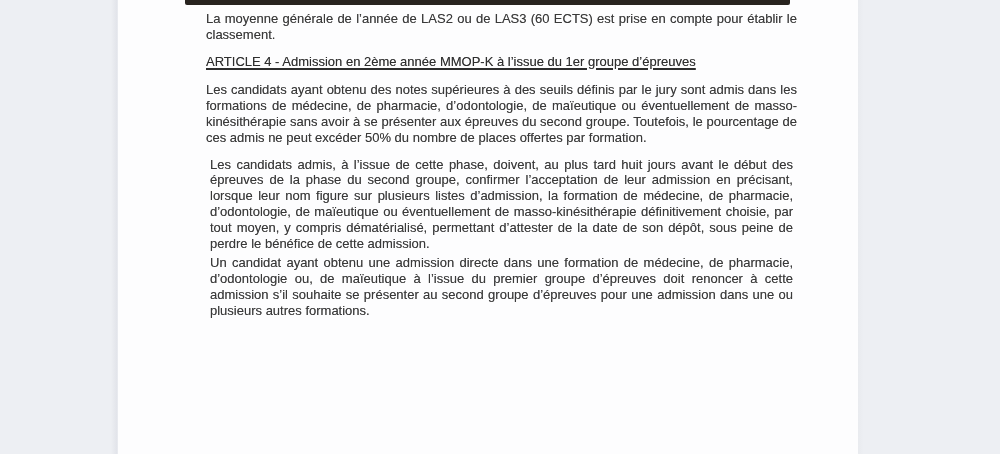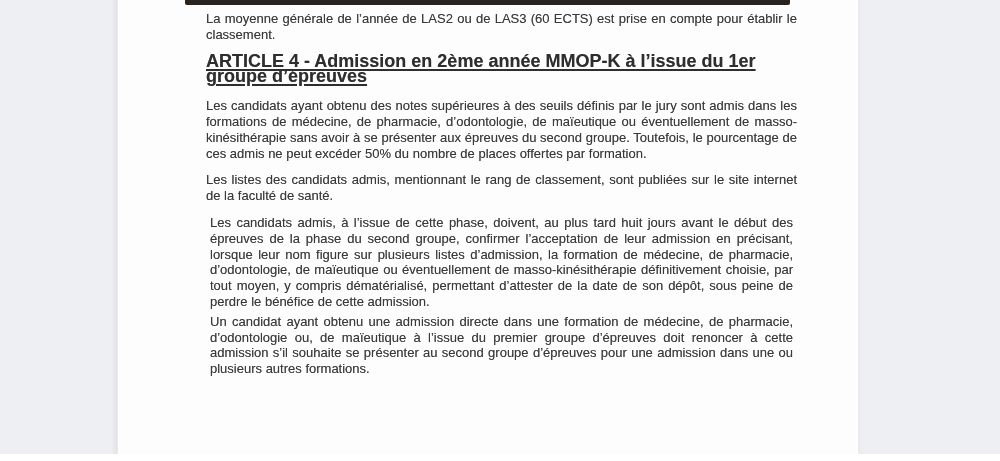--- a/index.html
+++ b/index.html
@@ -57,22 +57,22 @@
     width: 591px;
     font-size: 13px;
     line-height: 15.8px;
     color: var(--text-color);
     text-align: justify;
     text-shadow: 0 0 0.4px rgba(60,60,60,0.55);
   }
   .content p { margin: 0 0 11px 0; }
   .content p.tight { margin: 4px; }
   .content h2 {
-    font-size: 18px;
-    font-weight: bold;
+    font-size: 13px;
+    font-weight: normal;
     color: #2e2e2e;
     margin: 0 0 13px 0;
     text-decoration: underline;
     text-decoration-thickness: 1.5px;
     text-underline-offset: 2px;
     text-align: left;
   }
   .bottom-strip {
     position: absolute;
     left: 0;
@@ -94,21 +94,20 @@
 
     <div class="content">
       <p>La moyenne générale de l’année de LAS2 ou de LAS3 (60 ECTS) est prise en compte pour établir le classement.</p>
 
 
 
       <h2>ARTICLE 4 - Admission en 2ème année MMOP-K à l’issue du 1er groupe d’épreuves</h2>
 
       <p>Les candidats ayant obtenu des notes supérieures à des seuils définis par le jury sont admis dans les formations de médecine, de pharmacie, d’odontologie, de maïeutique ou éventuellement de masso-kinésithérapie sans avoir à se présenter aux épreuves du second groupe. Toutefois, le pourcentage de ces admis ne peut excéder 50% du nombre de places offertes par formation.</p>
 
-      <p>Les listes des candidats admis, mentionnant le rang de classement, sont publiées sur le site internet de la faculté de santé.</p>
 
       <p class="tight">Les candidats admis, à l’issue de cette phase, doivent, au plus tard huit jours avant le début des épreuves de la phase du second groupe, confirmer l’acceptation de leur admission en précisant, lorsque leur nom figure sur plusieurs listes d’admission, la formation de médecine, de pharmacie, d’odontologie, de maïeutique ou éventuellement de masso-kinésithérapie définitivement choisie, par tout moyen, y compris dématérialisé, permettant d’attester de la date de son dépôt, sous peine de perdre le bénéfice de cette admission.</p>
 
 
       <p class="tight">Un candidat ayant obtenu une admission directe dans une formation de médecine, de pharmacie, d’odontologie ou, de maïeutique à l’issue du premier groupe d’épreuves doit renoncer à cette admission s’il souhaite se présenter au second groupe d’épreuves pour une admission dans une ou plusieurs autres formations.</p>
     </div>
   </div>
 
   <div class="bottom-strip"></div>
 </div>

